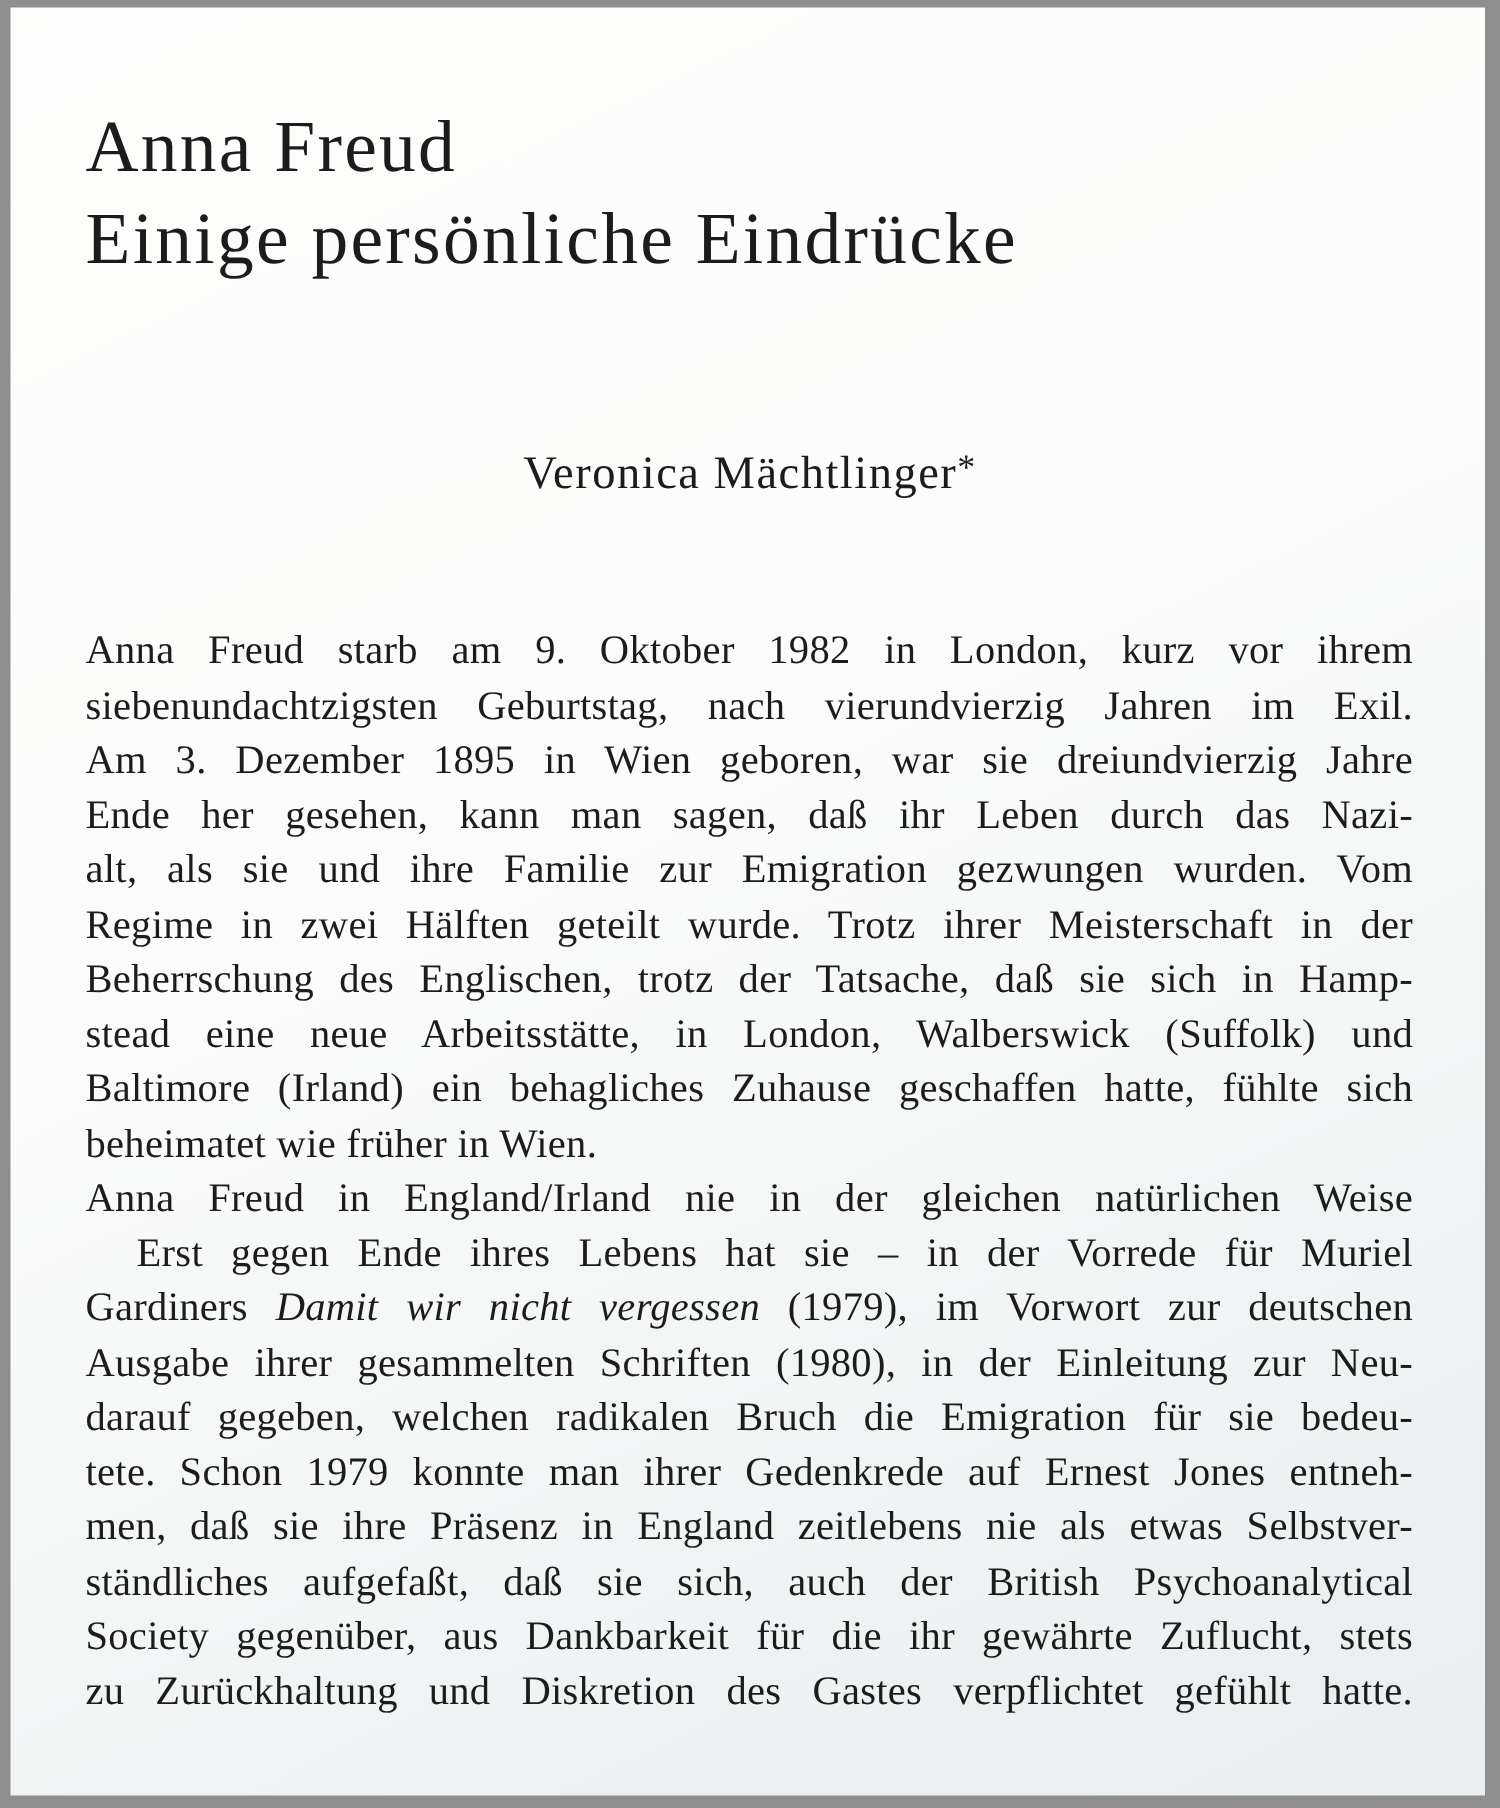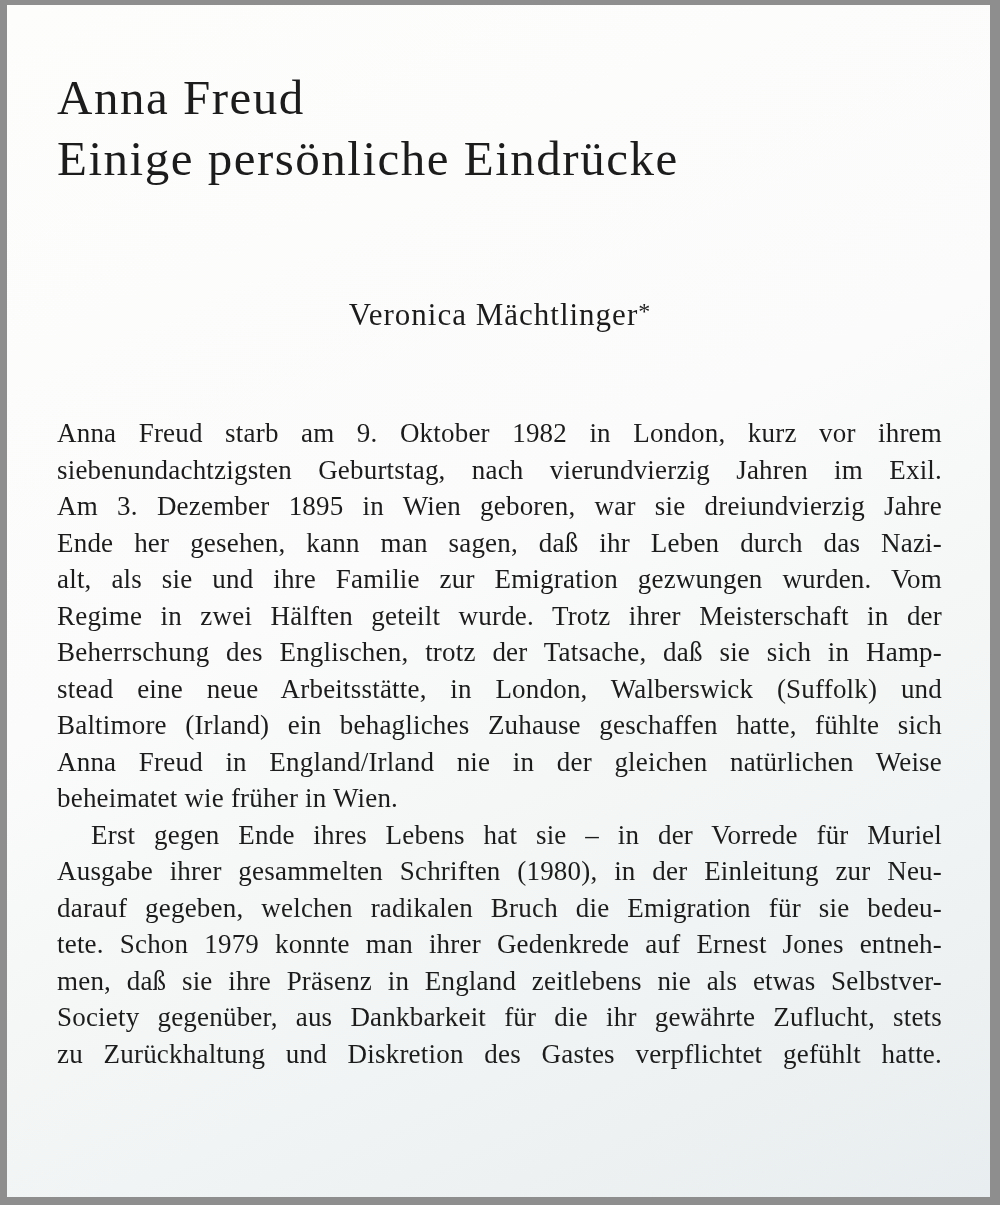--- a/index.html
+++ b/index.html
@@ -89,28 +89,30 @@
         <div>
           <div class="line just"><span>Anna Freud starb am 9. Oktober 1982 in London, kurz vor ihrem</span></div>
           <div class="line just"><span>siebenundachtzigsten Geburtstag, nach vierundvierzig Jahren im Exil.</span></div>
           <div class="line just"><span>Am 3. Dezember 1895 in Wien geboren, war sie dreiundvierzig Jahre</span></div>
           <div class="line just"><span>Ende her gesehen, kann man sagen, daß ihr Leben durch das Nazi-</span></div>
           <div class="line just"><span>alt, als sie und ihre Familie zur Emigration gezwungen wurden. Vom</span></div>
           <div class="line just"><span>Regime in zwei Hälften geteilt wurde. Trotz ihrer Meisterschaft in der</span></div>
           <div class="line just"><span>Beherrschung des Englischen, trotz der Tatsache, daß sie sich in Hamp-</span></div>
           <div class="line just"><span>stead eine neue Arbeitsstätte, in London, Walberswick (Suffolk) und</span></div>
           <div class="line just"><span>Baltimore (Irland) ein behagliches Zuhause geschaffen hatte, fühlte sich</span></div>
+          <div class="line"><span>beheimatet wie früher in Wien.</span></div>
           <div class="line just"><span>Anna Freud in England/Irland nie in der gleichen natürlichen Weise</span></div>
-          <div class="line"><span>beheimatet wie früher in Wien.</span></div>
         </div>
         <div>
           <div class="line just first-indent"><span>Erst gegen Ende ihres Lebens hat sie – in der Vorrede für Muriel</span></div>
+          <div class="line just"><span>Gardiners </span><span class="italic">Damit wir nicht vergessen</span><span> (1979), im Vorwort zur deutschen</span></div>
           <div class="line just"><span>Ausgabe ihrer gesammelten Schriften (1980), in der Einleitung zur Neu-</span></div>
           <div class="line just"><span>darauf gegeben, welchen radikalen Bruch die Emigration für sie bedeu-</span></div>
           <div class="line just"><span>tete. Schon 1979 konnte man ihrer Gedenkrede auf Ernest Jones entneh-</span></div>
           <div class="line just"><span>men, daß sie ihre Präsenz in England zeitlebens nie als etwas Selbstver-</span></div>
+          <div class="line just"><span>ständliches aufgefaßt, daß sie sich, auch der British Psychoanalytical</span></div>
           <div class="line just"><span>Society gegenüber, aus Dankbarkeit für die ihr gewährte Zuflucht, stets</span></div>
           <div class="line just"><span>zu Zurückhaltung und Diskretion des Gastes verpflichtet gefühlt hatte.</span></div>
         </div>
       </div>
 
   </div>
 </div>
 
 </body></html>

